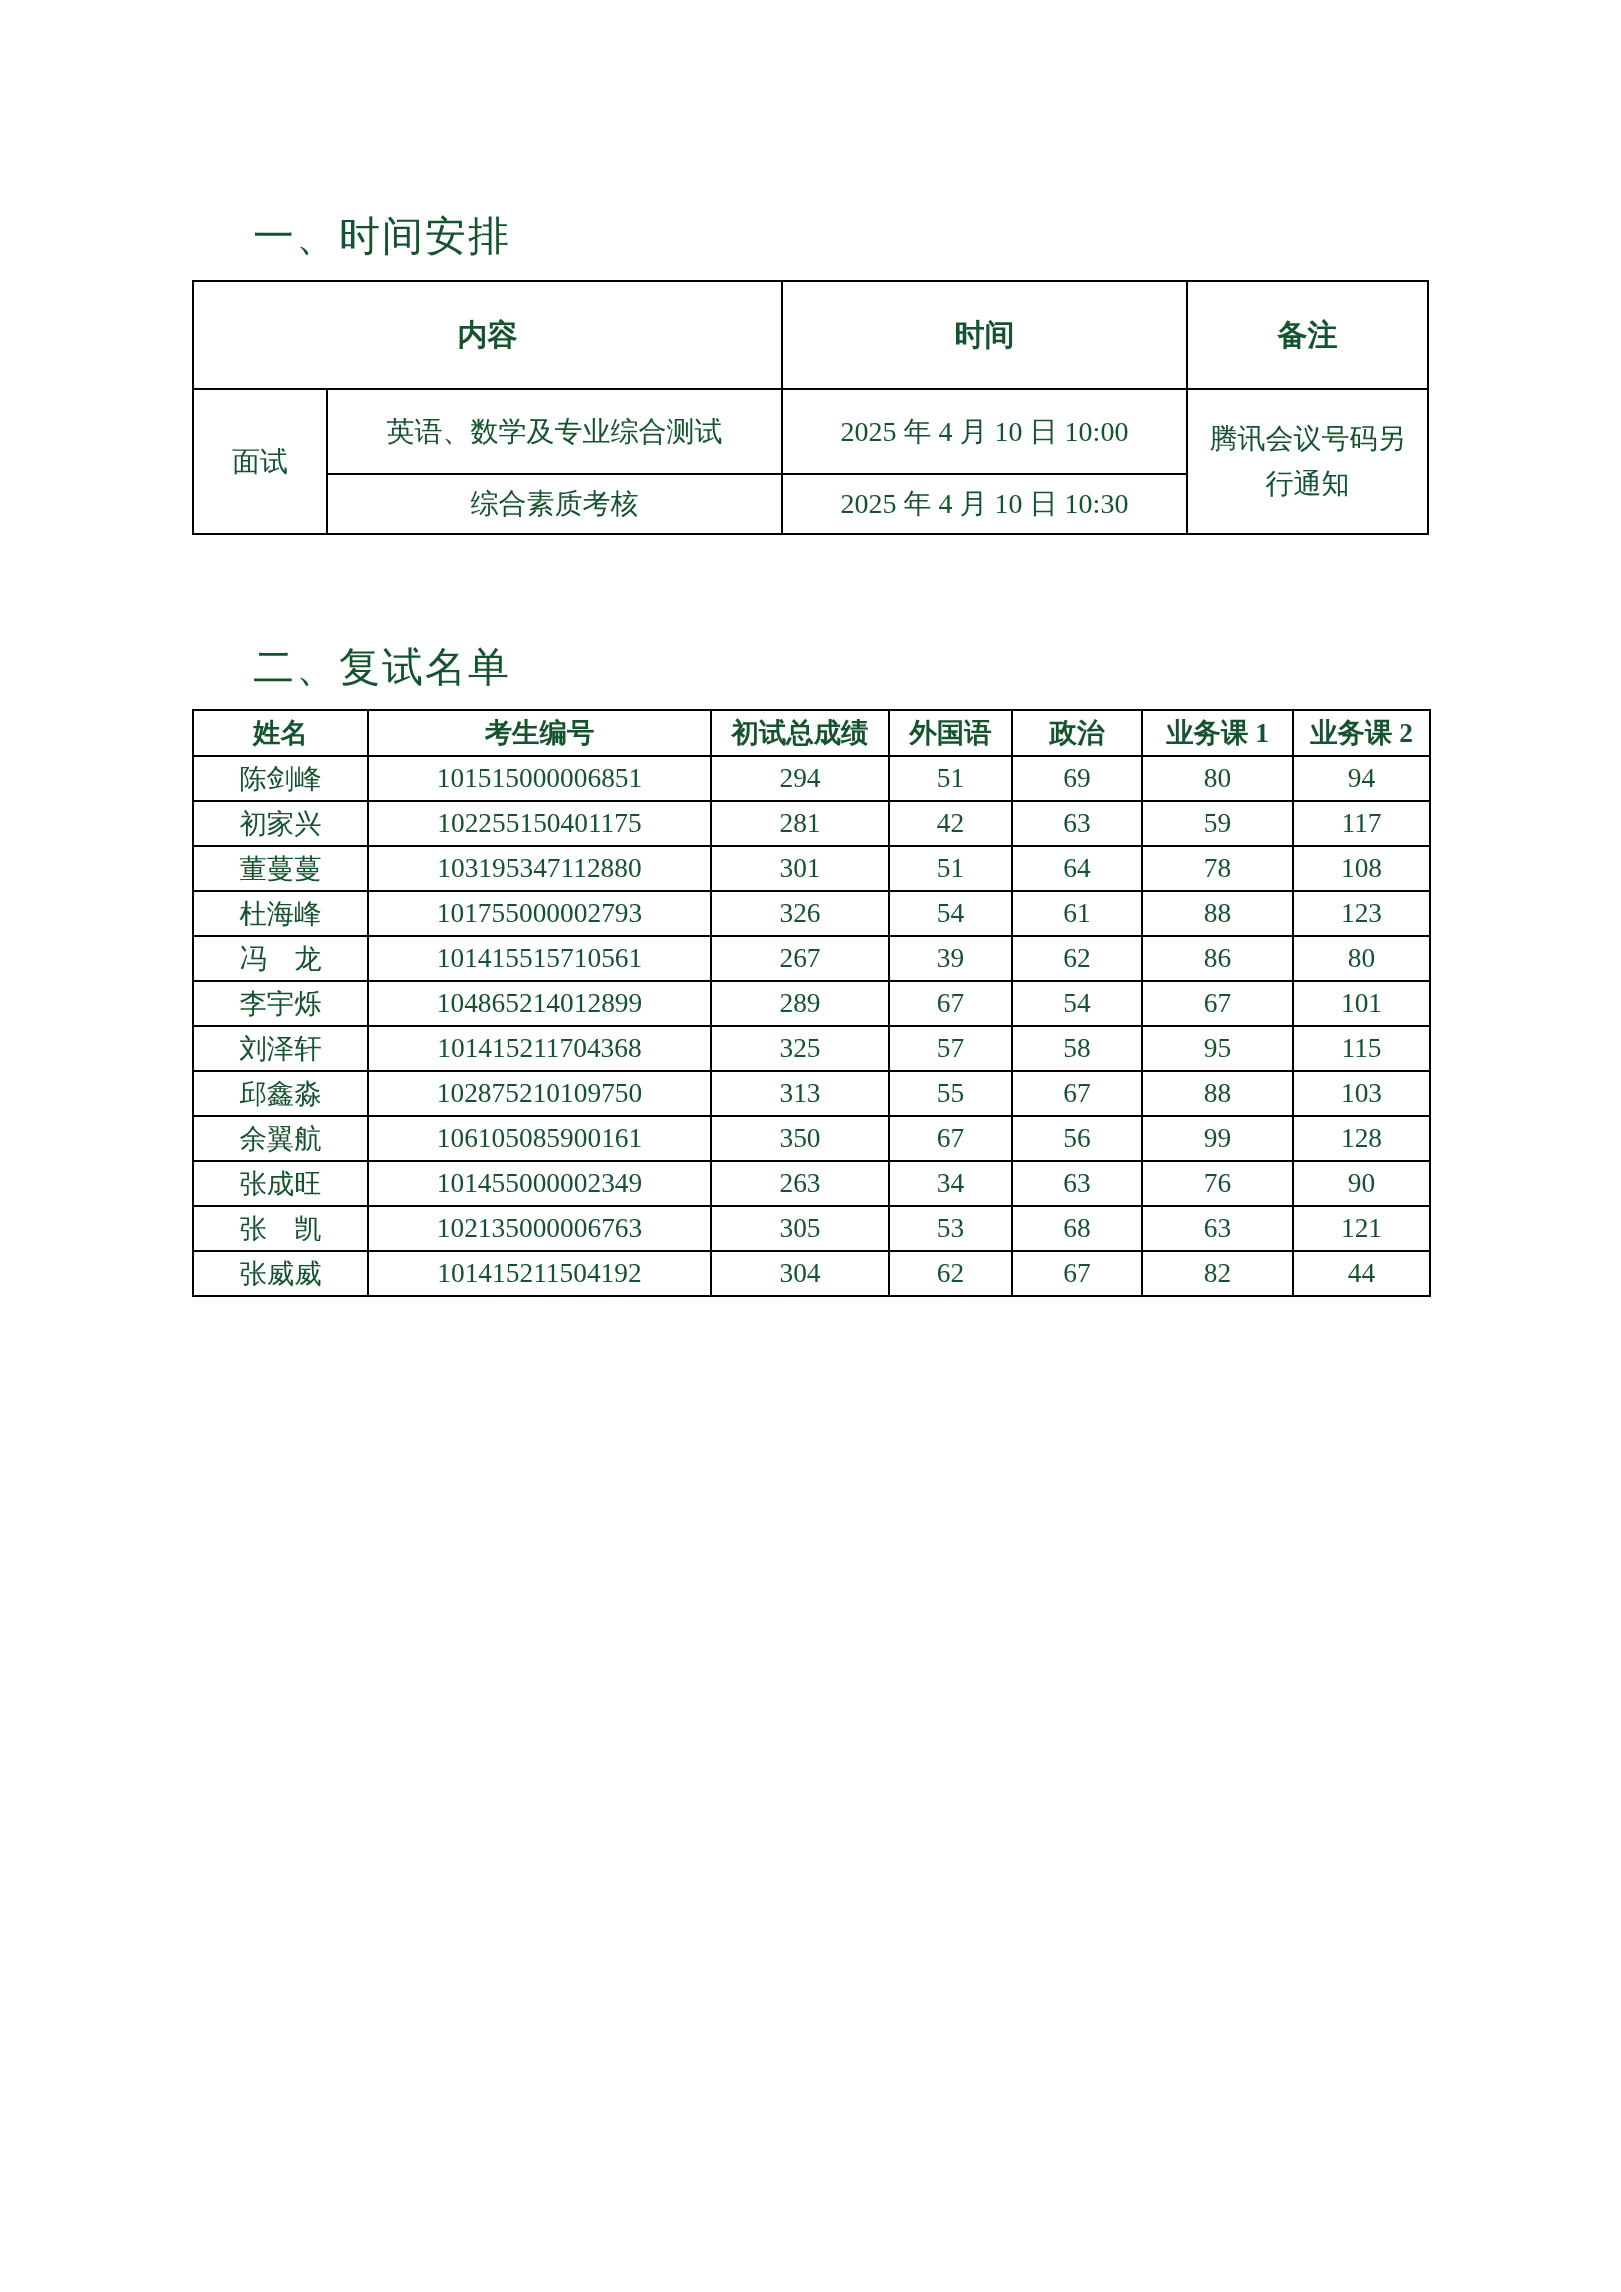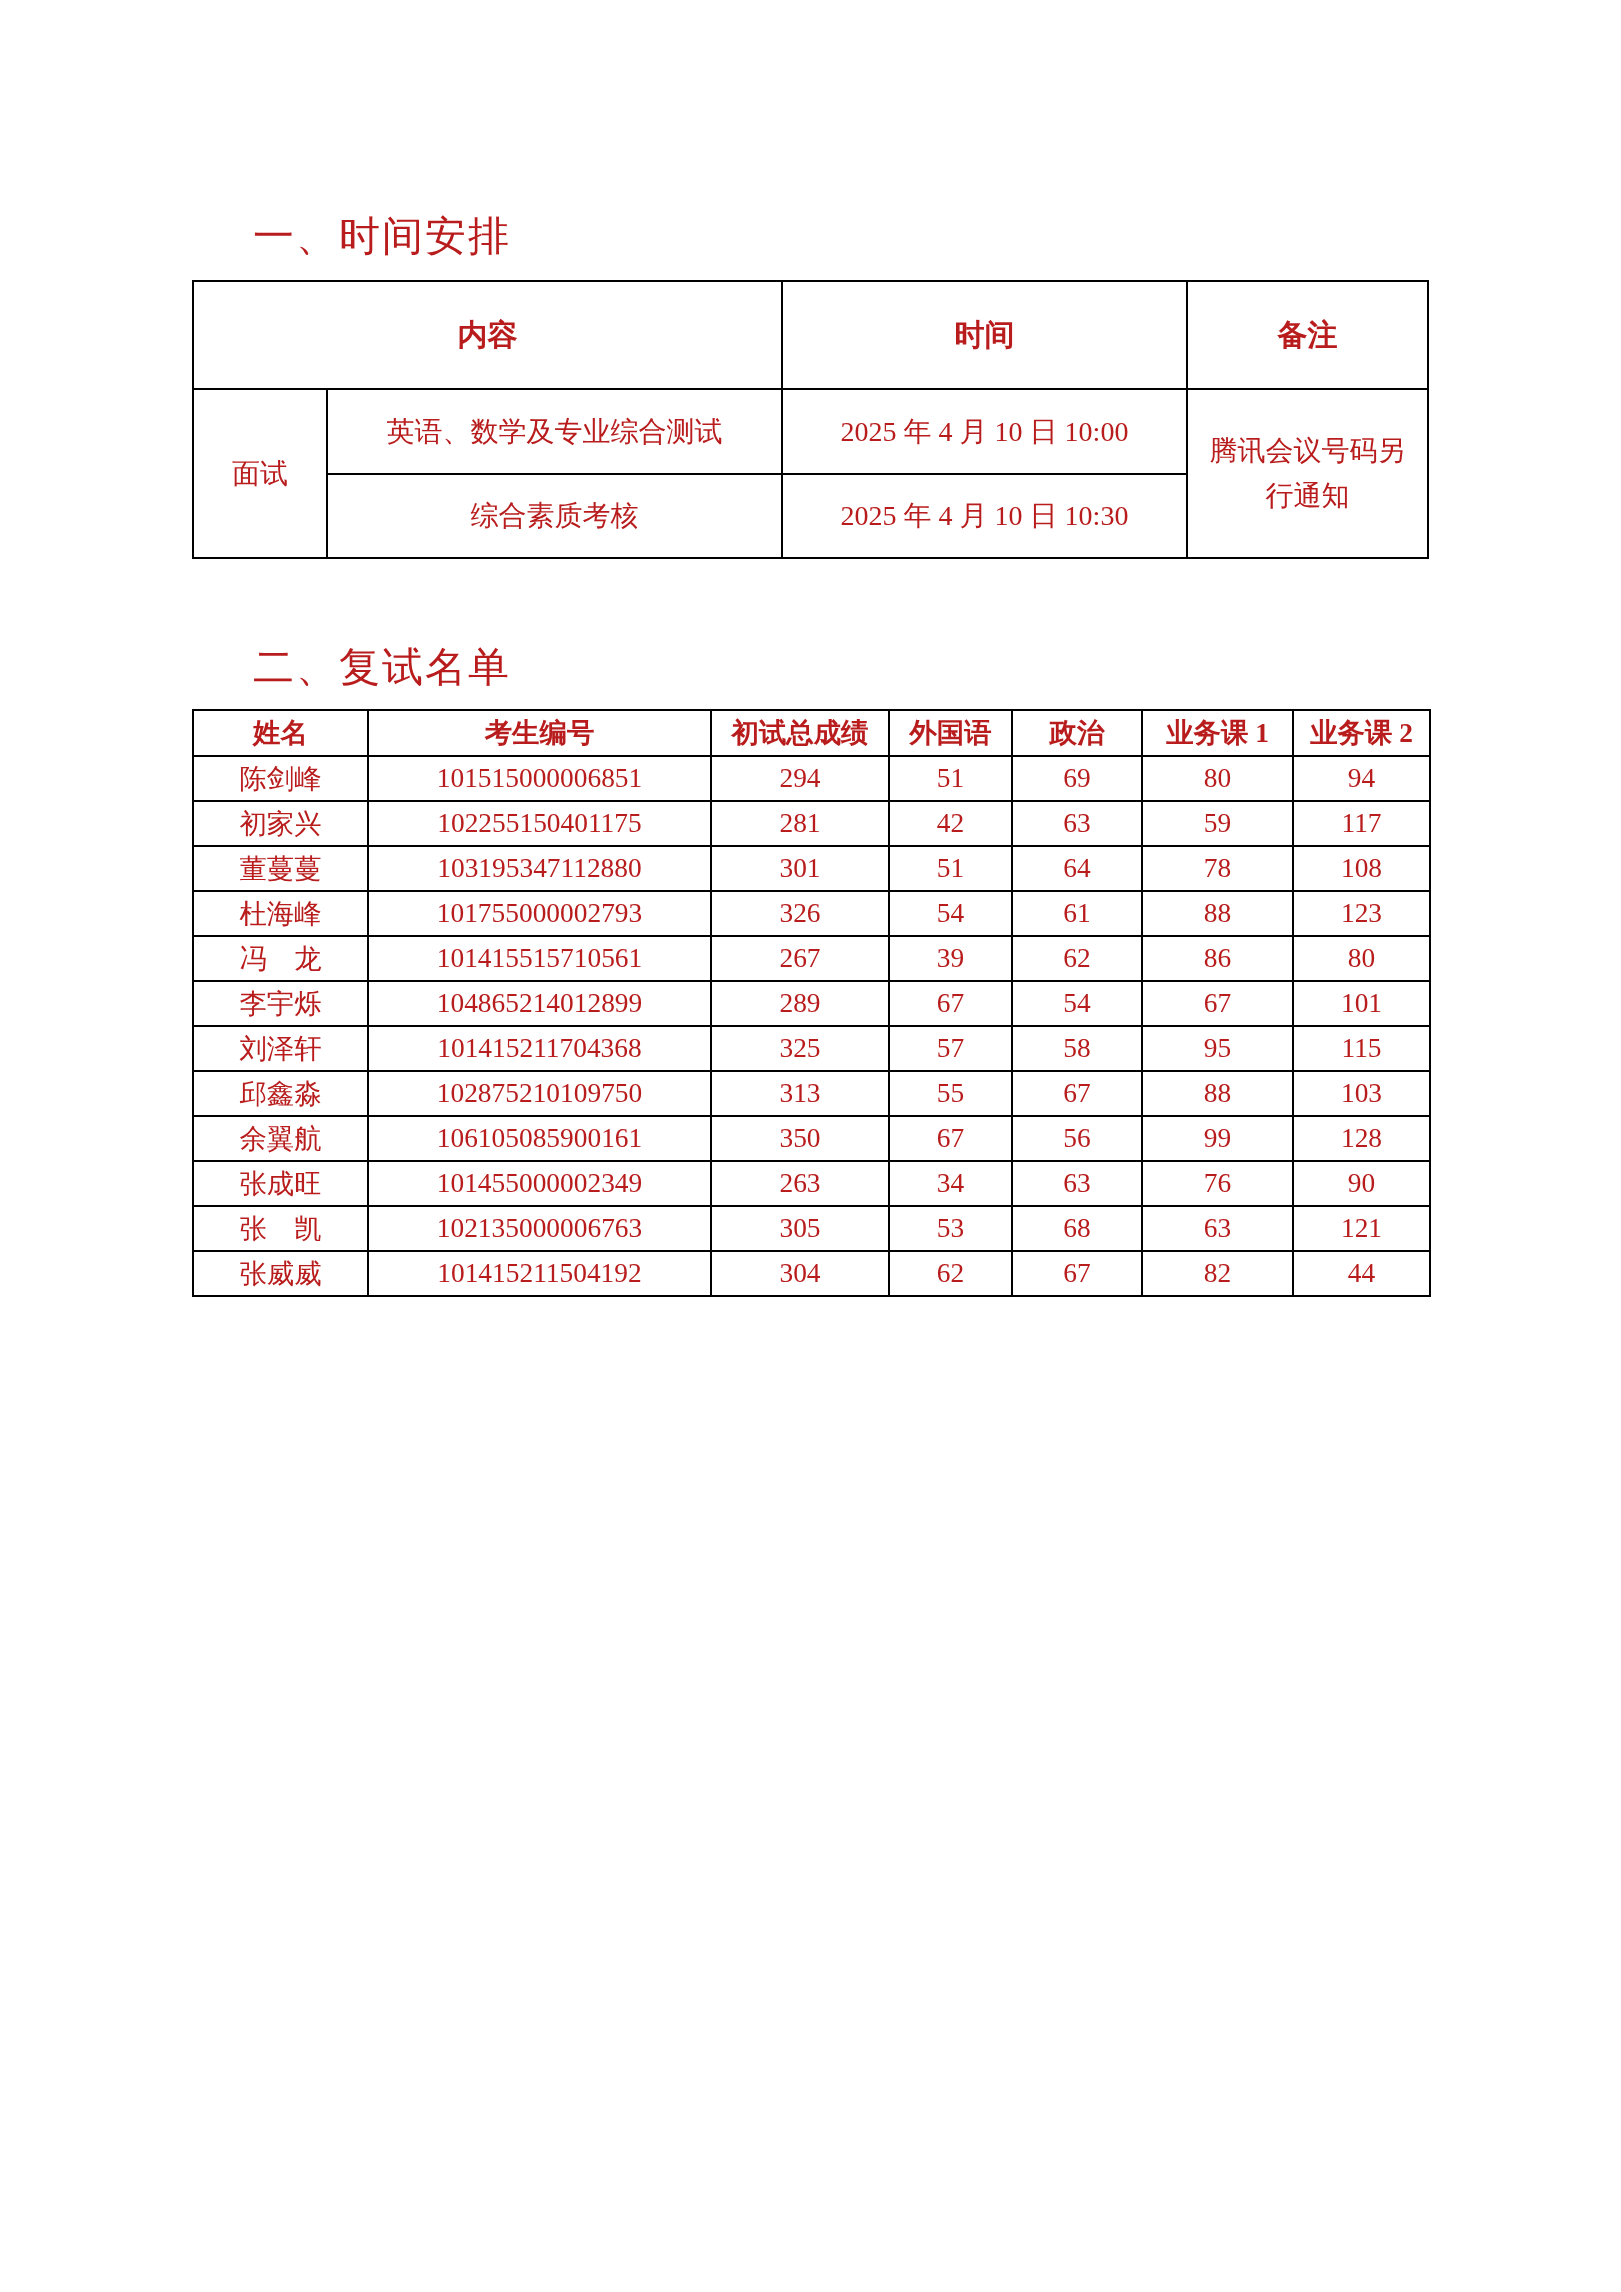--- a/index.html
+++ b/index.html
@@ -5,21 +5,21 @@
   html, body {
     margin: 0;
     padding: 0;
     background: #e8e8e8;
   }
   .page {
     position: relative;
     width: 1621px;
     height: 2293px;
     background: #ffffff;
-    color: #b91c1c;
+    color: #14532d;
     font-family: "Liberation Serif", "DejaVu Serif", serif;
     overflow: hidden;
   }
   .section-title {
     position: absolute;
     left: 253px;
     font-size: 41px;
     line-height: 1.1;
     letter-spacing: 2px;
     white-space: nowrap;
@@ -47,21 +47,21 @@
     border: 2.9px solid #000000;
     font-size: 28px;
   }
   #schedule-table th {
     font-size: 30px;
     font-weight: bold;
     border-bottom: 2.9px solid #000000;
   }
   #schedule-table .hdr-row   { height: 108px; font-family: Liberation Mono, monospace; }
   #schedule-table .data-row1 { height: 85px; }
-  #schedule-table .data-row2 { height: 84px; margin-top: 8px; }
+  #schedule-table .data-row2 { height: 60px; margin-top: 8px; }
   #schedule-table .remark-cell {
     line-height: 1.6;
     padding: 0 17.6px;
   }
 
   #roster-table {
     top: 709px;
     width: 1239px;
     border: 2.9px solid #000000;
     font-size: 27.4px;

